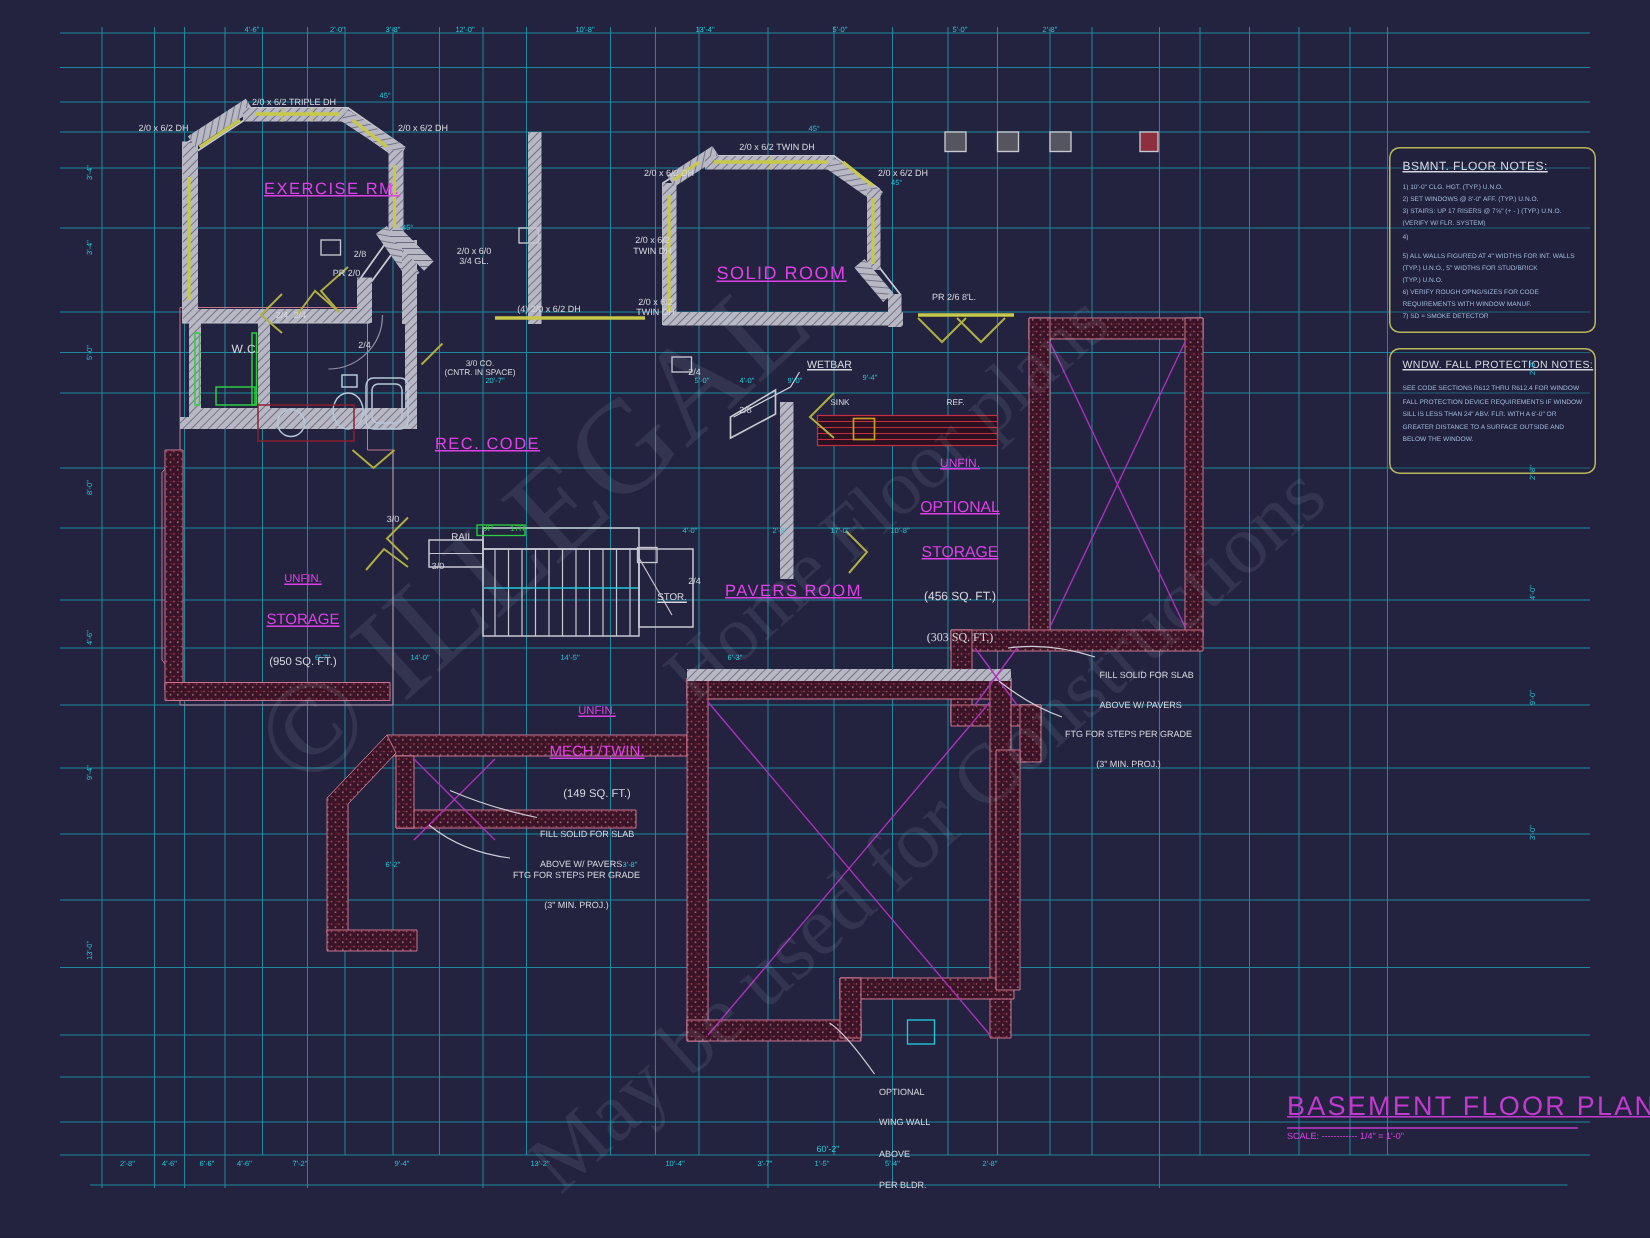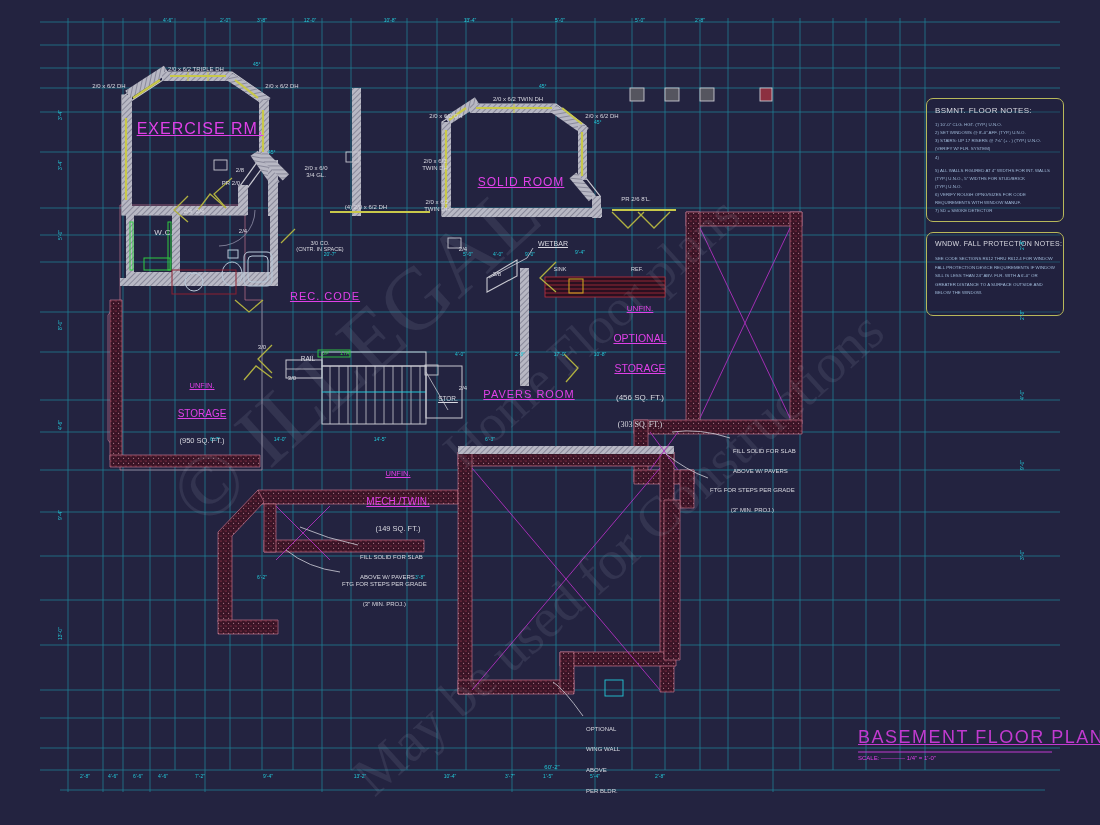--- a/index.html
+++ b/index.html
@@ -6,21 +6,21 @@
   body{width:1100px;height:825px;overflow:hidden;font-family:"Liberation Sans",sans-serif;}
   #stage{position:relative;width:1100px;height:825px;background:#232340;}
   svg#plan{position:absolute;inset:0;width:1100px;height:825px;}
   .lbl{position:absolute;white-space:pre;line-height:1.15;pointer-events:none;}
   .magenta{color:#e040e8;}
   .magenta-u{color:#e040e8;text-decoration:underline;}
   .white{color:#d8d8e0;}
   .cyan{color:#23c8d8;}
   .green{color:#2ecc40;}
   .notes-box{position:absolute;border:1px solid #b8b85a;border-radius:7px;background:rgba(32,32,60,.35);}
-  .notes-title{color:#d8d8e0;letter-spacing:.3px;}
+  .notes-title{color:#d8d8e0;text-decoration:underline;letter-spacing:.3px;}
   .notes-body{color:#9fb9d8;}
   .wm{position:absolute;left:0;top:0;width:1100px;height:825px;pointer-events:none;}
   .wm span{position:absolute;color:rgba(200,205,225,.10);font-family:"Liberation Serif",serif;white-space:nowrap;}
   .ctr{text-align:center;transform:translateX(-50%);}
   .title-main{color:#c23ad0;letter-spacing:1.5px;text-decoration:underline;}
 </style>
 </head>
 <body>
 
 <div id="stage">
@@ -314,21 +314,21 @@
 
     <line x1="858" y1="752" x2="1052" y2="752" stroke="#c23ad0" stroke-width="1"></line>
   </svg>
 
   <div class="wm">
     <span style="left:150px;top:470px;font-size:88px;transform:rotate(-42deg);transform-origin:left top;">© ILLEGAL</span>
     <span style="left:340px;top:760px;font-size:56px;transform:rotate(-42deg);transform-origin:left top;">May be used for Constructions</span>
     <span style="left:432px;top:436px;font-size:52px;transform:rotate(-42deg);transform-origin:left top;">Home Floor plans</span>
   </div>
 
-  <div class="lbl magenta-u ctr" style="left:200px;top:120px;font-size:16px;letter-spacing:1px;">EXERCISE RM.</div>
+  <div class="lbl magenta-u ctr" style="left:200px;top:120px;font-size:11px;letter-spacing:1px;padding-left:43px;">EXERCISE RM.</div>
   <div class="lbl magenta-u ctr" style="left:521px;top:176px;font-size:12px;letter-spacing:1px;">SOLID ROOM</div>
   <div class="lbl magenta-u ctr" style="left:325px;top:290px;font-size:11px;letter-spacing:1px;">REC. CODE</div>
   <div class="lbl magenta-u ctr" style="left:529px;top:388px;font-size:11px;letter-spacing:1px;">PAVERS ROOM</div>
   <div class="lbl white ctr" style="left:164px;top:228px;font-size:8px;letter-spacing:.5px;">W.C.</div>
 
   <div class="lbl ctr" style="left:202px;top:365px;font-size:7.5px;">
     <div class="magenta-u">UNFIN.</div>
     <div class="magenta-u" style="font-size:10px;">STORAGE</div>
     <div class="white" style="font-size:7.5px;">(950 SQ. FT.)</div>
   </div>

